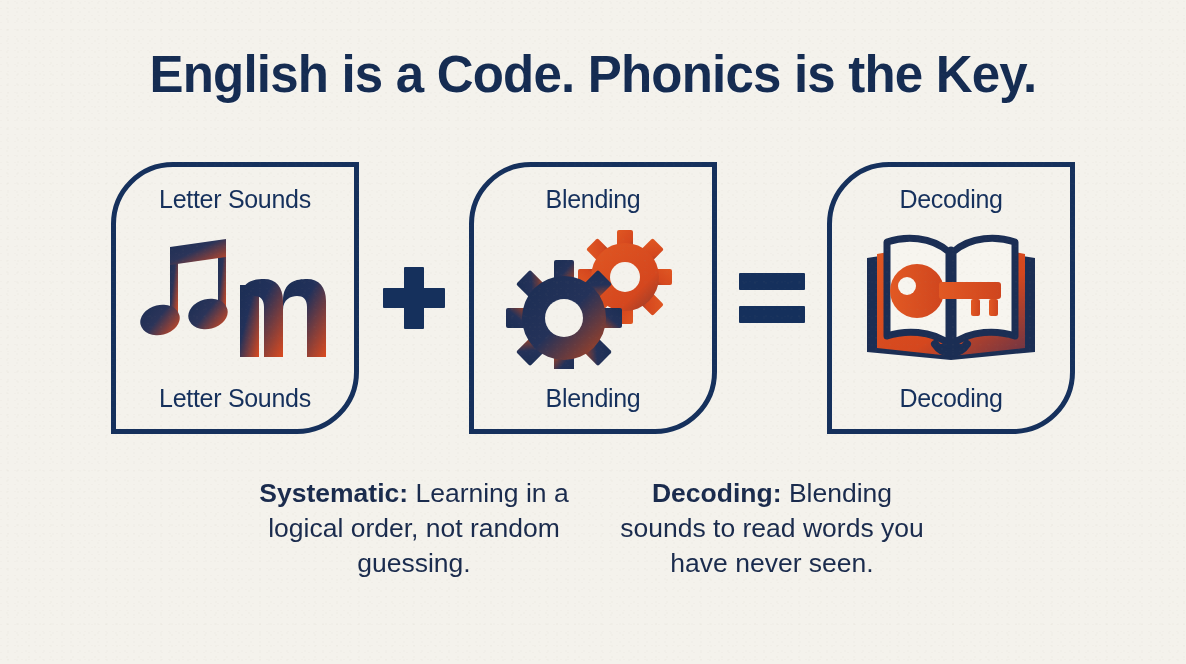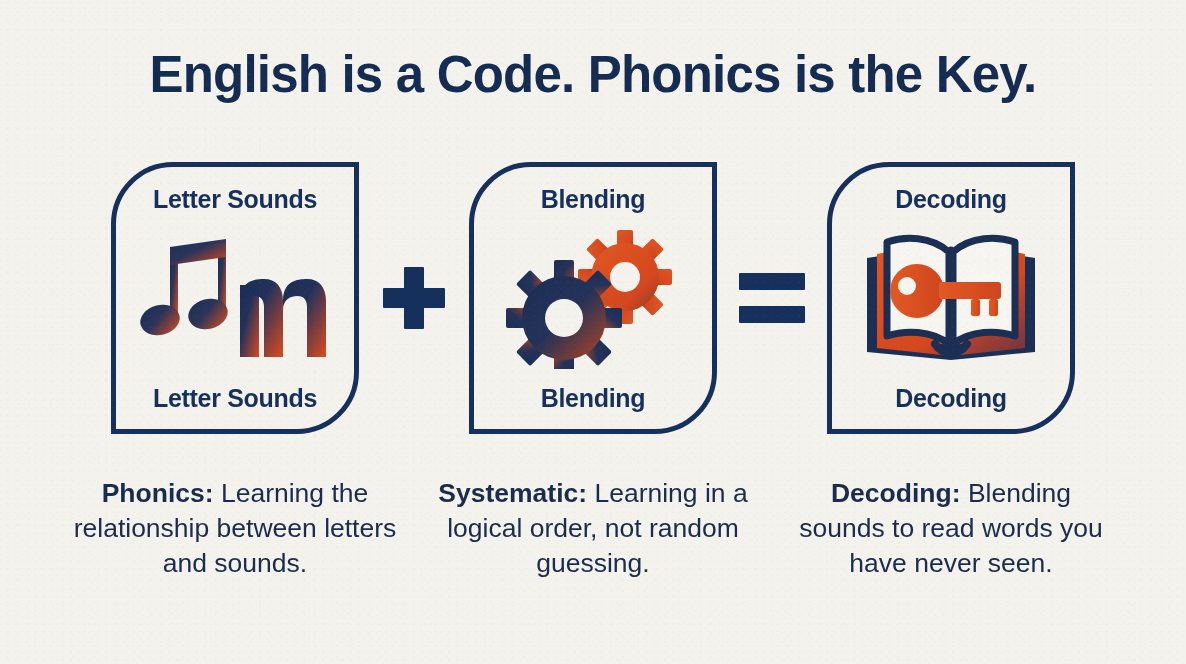--- a/index.html
+++ b/index.html
@@ -67,21 +67,21 @@
     display: flex;
     flex-direction: column;
     align-items: center;
     justify-content: space-between;
     padding: 18px 10px 16px;
     background: transparent;
   }
 
   .card-label {
     font-size: 25px;
-    font-weight: bold;
+    font-weight: normal;
     color: #15305c;
     letter-spacing: -0.3px;
     white-space: nowrap;
   }
 
   .card-icon {
     flex: 1;
     display: flex;
     align-items: center;
     justify-content: center;
@@ -301,23 +301,20 @@
           </g>
         </svg>
       </div>
       <div class="card-label">Decoding</div>
     </div>
 
   </div>
 
   <div class="captions">
     <div class="caption">
-      <b>Phonics:</b><span> Learning the relationship between letters and sounds.</span>
-    </div>
-    <div class="caption">
       <b>Systematic:</b><span> Learning in a logical order, not random guessing.</span>
     </div>
     <div class="caption">
       <b>Decoding:</b><span> Blending sounds to read words you have never seen.</span>
     </div>
   </div>
 
 </div>
 
 </body></html>

